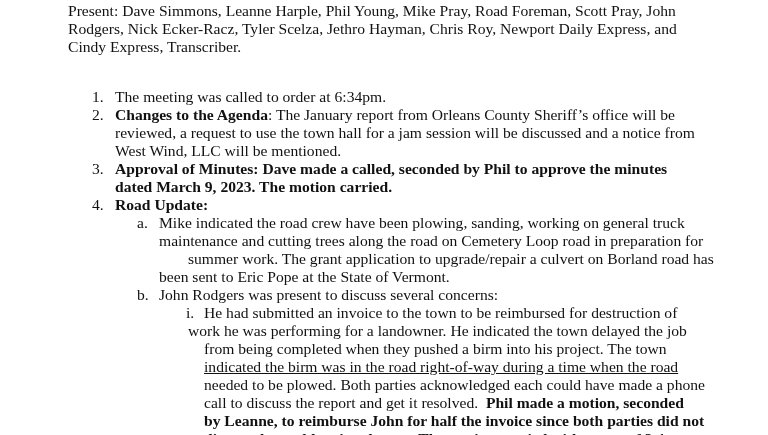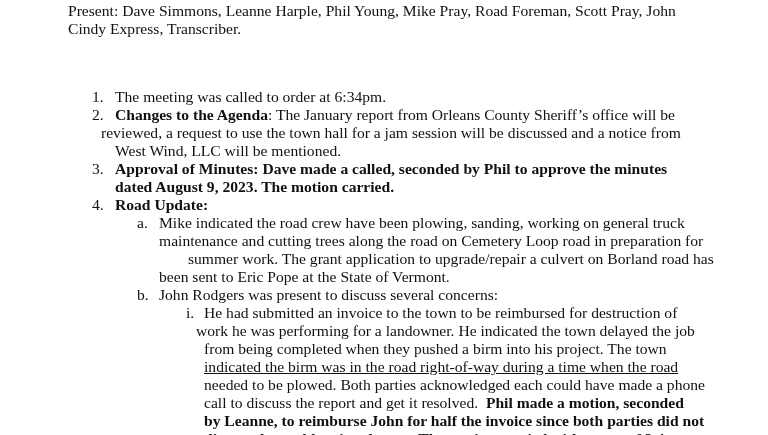--- a/index.html
+++ b/index.html
@@ -16,39 +16,40 @@
     .item { position: absolute; }
     .num { position: absolute; white-space: nowrap; }
   </style>
 </head>
 <body>
 
 <div class="page">
 
   <div class="line present">
     <span class="line">Present:  Dave Simmons, Leanne Harple, Phil Young, Mike Pray, Road Foreman, Scott Pray, John</span>
+    <span class="line">Rodgers, Nick Ecker-Racz, Tyler Scelza, Jethro Hayman, Chris Roy, Newport Daily Express, and</span>
     <span class="line">Cindy Express, Transcriber.</span>
   </div>
 
   <div class="item">
     <span class="num" style="left:92px;top:88px;">1.</span>
     <span class="line" style="left:115px;top:88px;">The meeting was called to order at 6:34pm.</span>
   </div>
 
   <div class="item">
     <span class="num" style="left:92px;top:106px;">2.</span>
     <span class="line" style="left:115px;top:106px;"><span class="b">Changes to the Agenda</span><span>:  The January report from Orleans County Sheriff’s office will be</span></span>
-    <span class="line" style="left:101px;top:124px;text-align:center;">reviewed, a request to use the town hall for a jam session will be discussed and a notice from</span>
+    <span class="line" style="left:115px;top:124px;text-align:center;">reviewed, a request to use the town hall for a jam session will be discussed and a notice from</span>
     <span class="line" style="left:115px;top:142px;">West Wind, LLC will be mentioned.</span>
   </div>
 
   <div class="item">
     <span class="num" style="left:92px;top:160px;">3.</span>
     <span class="line b" style="left:115px;top:160px;">Approval of Minutes:  Dave made a called, seconded by Phil to approve the minutes</span>
-    <span class="line b" style="left:115px;top:178px;">dated August 9, 2023.  The motion carried.</span>
+    <span class="line b" style="left:115px;top:178px;">dated March 9, 2023.  The motion carried.</span>
   </div>
 
   <div class="item">
     <span class="num" style="left:92px;top:196px;">4.</span>
     <span class="line b" style="left:115px;top:196px;">Road Update:</span>
 
     <div>
       <span class="num" style="left:137px;top:214px;">a.</span>
       <span class="line" style="left:159px;top:214px;">Mike indicated the road crew have been plowing, sanding, working on general truck</span>
       <span class="line" style="left:159px;top:232px;">maintenance and cutting trees along the road on Cemetery Loop road in preparation for</span>
@@ -56,21 +57,21 @@
       <span class="line" style="left:159px;top:268px;">been sent to Eric Pope at the State of Vermont.</span>
     </div>
 
     <div>
       <span class="num" style="left:137px;top:286px;">b.</span>
       <span class="line" style="left:159px;top:286px;">John Rodgers was present to discuss several concerns:</span>
 
       <div>
         <span class="num" style="left:186px;top:304px;">i.</span>
         <span class="line" style="left:204px;top:304px;">He had submitted an invoice to the town to be reimbursed for destruction of</span>
-        <span class="line" style="left:196px;top:322px;">work he was performing for a landowner.  He indicated the town delayed the job</span>
+        <span class="line" style="left:188px;top:322px;">work he was performing for a landowner.  He indicated the town delayed the job</span>
         <span class="line" style="left:204px;top:340px;">from being completed when they pushed a birm into his project.  The town</span>
         <span class="line" style="left:204px;top:358px;text-decoration:underline;">indicated the birm was in the road right-of-way during a time when the road</span>
         <span class="line" style="left:204px;top:376px;">needed to be plowed.  Both parties acknowledged each could have made a phone</span>
         <span class="line" style="left:204px;top:394px;"><span style="white-space:pre;">call to discuss the report and get it resolved.  </span><span class="b">Phil made a motion, seconded</span></span>
         <span class="line b" style="left:204px;top:412px;">by Leanne, to reimburse John for half the invoice since both parties did not</span>
         <span class="line b" style="left:204px;top:430px;">discuss the problem in advance.  The motion carried with a vote of 2-1.</span>
       </div>
     </div>
   </div>
 

